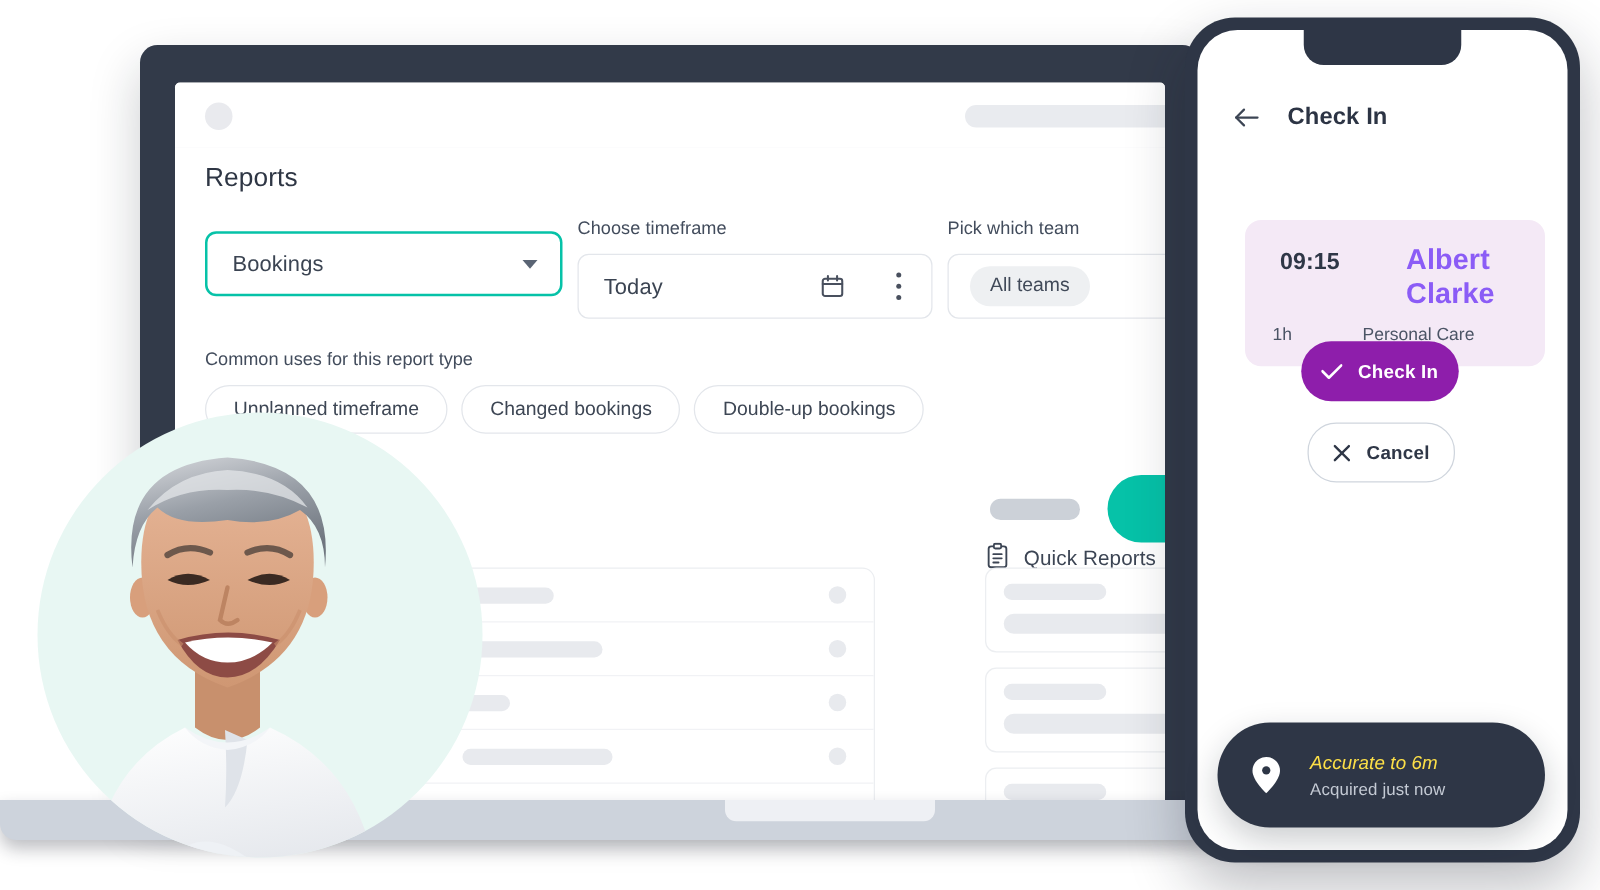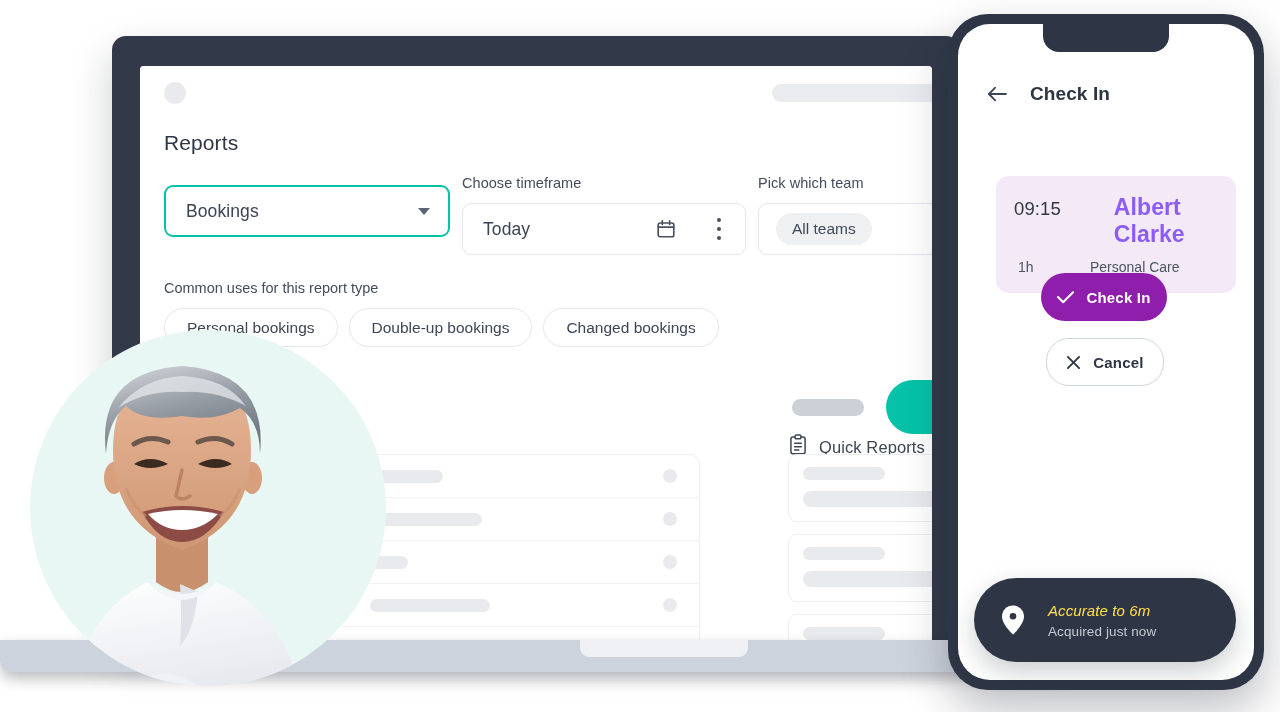--- a/index.html
+++ b/index.html
@@ -153,21 +153,21 @@
 
   .ph-header{position:absolute;left:0;top:46px;width:100%;height:48px;display:flex;align-items:center;}
   .ph-back{margin-left:28px;display:flex;align-items:center;}
   .ph-title{margin-left:22px;font-size:19px;color:#2c3444;font-weight:700;letter-spacing:.1px;}
 
   .appt-card{
     position:absolute;left:38px;top:152px;width:240px;
     background:#f4e9f6;border-radius:13px;padding:18px 0 18px 0;
   }
   .appt-row1{display:flex;align-items:baseline;}
-  .appt-time{margin-left:18px;font-size:18.5px;color:#2f3747;font-weight:400;letter-spacing:.1px;}
+  .appt-time{margin-left:28px;font-size:18.5px;color:#2f3747;font-weight:700;letter-spacing:.1px;}
   .appt-name{margin-left:53px;font-size:23px;color:#8b5cf6;font-weight:700;letter-spacing:.1px;}
   .appt-row2{display:flex;align-items:baseline;margin-top:11px;}
   .appt-dur{margin-left:22px;font-size:14px;color:#4b5465;width:40px;}
   .appt-svc{margin-left:32px;font-size:14px;color:#4b5465;}
 
   .btn-checkin{
     position:absolute;left:1041px;top:273px;width:126px;height:48px;
     background:#8e1eab;border-radius:24px;display:flex;align-items:center;
     justify-content:center;gap:12px;cursor:pointer;
   }
@@ -239,23 +239,23 @@
             <div class="field-label">Pick which team</div>
             <div class="control">
               <div class="team-chip">All teams</div>
             </div>
           </div>
         </div>
 
         <div class="common-label">Common uses for this report type</div>
 
         <div class="chips">
-          <div class="chip">Personal bookings</div>
+          <div class="chip">Unplanned timeframe</div>
+          <div class="chip">Changed bookings</div>
           <div class="chip">Double-up bookings</div>
-          <div class="chip">Changed bookings</div>
         </div>
 
         <div class="row-actions">
           <div class="ghost-btn"></div>
           <div class="teal-btn"></div>
         </div>
 
         <div class="quick-head">
           <span>
             <svg width="20" height="22" viewBox="0 0 24 26" fill="none" stroke="#3c4554" stroke-width="1.8" stroke-linecap="round">

